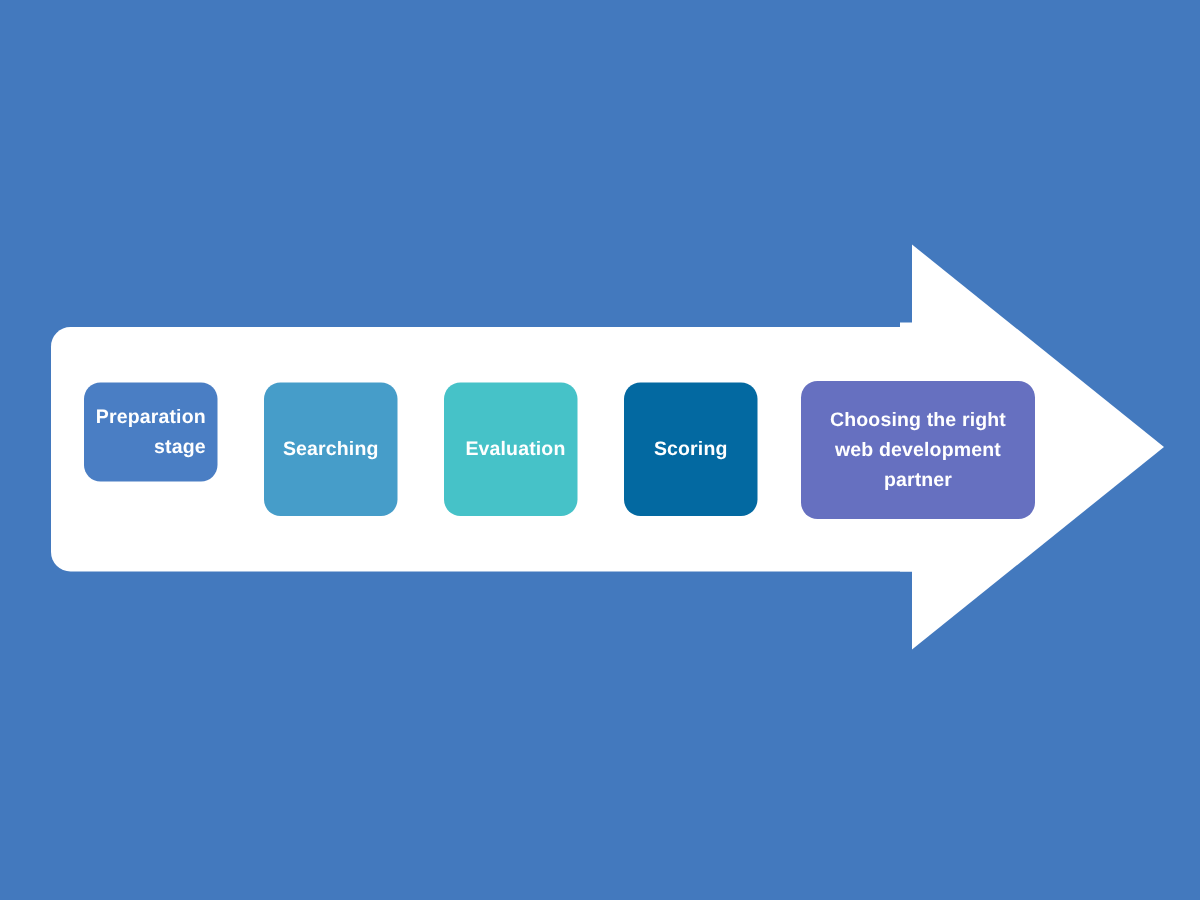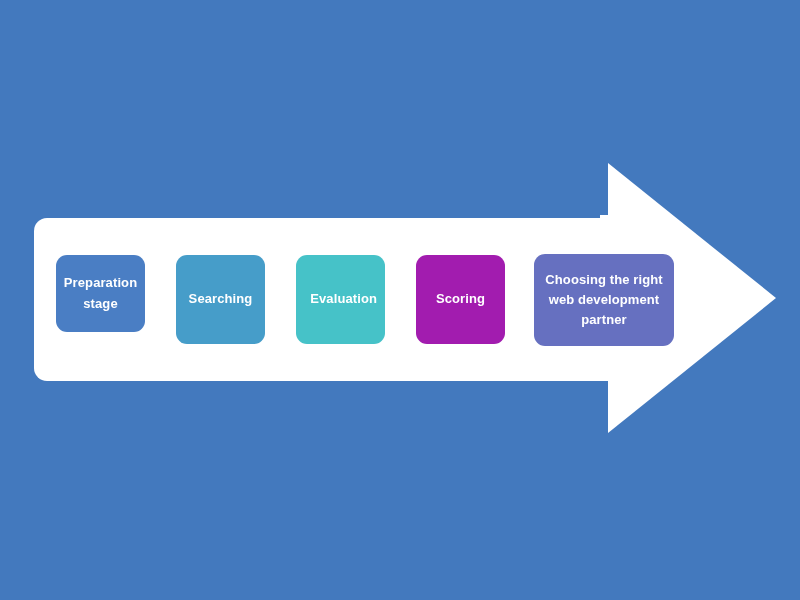--- a/index.html
+++ b/index.html
@@ -72,25 +72,25 @@
     padding: 4px 8px;
   }
 
   .step-label {
     display: block;
     line-height: 1.55;
     white-space: pre-line;
   }
 
   
-  .step-1 { left: 56px;  top: 255px; width: 89px;  height: 77px;  font-size: 13px; }
+  .step-1 { left: 56px;  top: 255px; width: 89px;  height: 66px;  font-size: 13px; text-align: right; }
   .step-2 { left: 176px; top: 255px; width: 89px;  height: 89px;  font-size: 13px; text-align: right; }
   .step-3 { left: 296px; top: 255px; width: 89px;  height: 89px;  font-size: 13px; justify-content: flex-end; }
   .step-4 { left: 416px; top: 255px; width: 89px;  height: 89px;  font-size: 13px; }
-  .step-5 { left: 534px; top: 254px; width: 140px; height: 92px;  font-size: 13px; }
+  .step-5 { left: 534px; top: 254px; width: 156px; height: 92px;  font-size: 13px; }
 </style>
 </head>
 <body>
 
 <div id="canvas">
 
   <div class="arrow-layer">
     <div class="arrow-shaft"></div>
     <svg class="arrow-head" viewBox="0 0 176 276" xmlns="http://www.w3.org/2000/svg">
       <polygon points="8,3 176,138 8,273" fill="#ffffff"></polygon>
@@ -106,21 +106,21 @@
     </div>
 
     <div class="step-box step-2" style="background:#469dc9">
       <span class="step-label">Searching</span>
     </div>
 
     <div class="step-box step-3" style="background:#46c2c8">
       <span class="step-label">Evaluation</span>
     </div>
 
-    <div class="step-box step-4" style="background:#a21caf">
+    <div class="step-box step-4" style="background:#0369a1">
       <span class="step-label">Scoring</span>
     </div>
 
     <div class="step-box step-5" style="background:#6670c0">
       <span class="step-label">Choosing the right
 web development
 partner</span>
     </div>
 
   </div>

